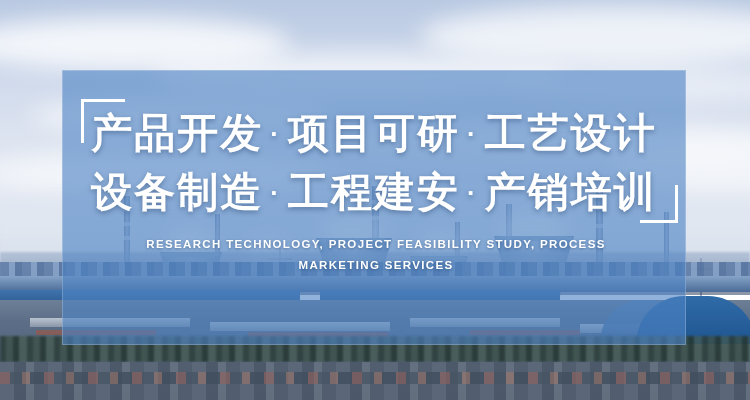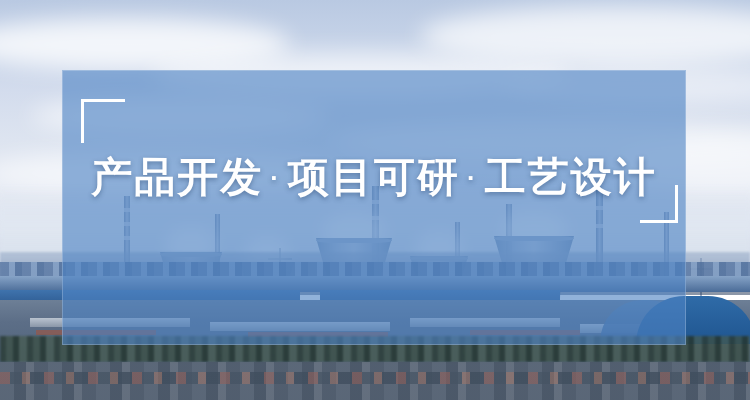--- a/index.html
+++ b/index.html
@@ -137,21 +137,21 @@
   .headline{
     position:absolute;left:62px;top:104px;width:624px;
     text-align:center;color:#ffffff;
     font-family:"Liberation Sans","DejaVu Sans",sans-serif;
     font-weight:bold;font-size:41px;line-height:58px;
     letter-spacing:2px;
     text-shadow:0 2px 5px rgba(30,60,100,.45);
     white-space:nowrap;
   }
   .headline .sep{font-size:26px;vertical-align:4px;padding:0 7px;}
-  .headline .ln{display:block;margin-top:44px;}
+  .headline .ln{display:block;}
 
   .subtitle{
     position:absolute;left:130px;top:234px;width:492px;
     text-align:center;color:#ffffff;
     font-family:"Liberation Sans",sans-serif;
     font-weight:bold;font-size:11.5px;line-height:21px;
     letter-spacing:1.35px;
     text-shadow:0 1px 3px rgba(30,60,100,.5);
   }
   .subtitle span{display:block;}
@@ -270,18 +270,23 @@
   </div>
   <div class="bracket bracket-br">
     <i class="h"></i>
       <i class="v"></i>
   </div>
 
   <div class="headline">
     <span class="ln">
       <span>产品开发</span><span class="sep">·</span><span>项目可研</span><span class="sep">·</span><span>工艺设计</span>
     </span>
+    <span class="ln">
+      <span>设备制造</span><span class="sep">·</span><span>工程建安</span><span class="sep">·</span><span>产销培训</span>
+    </span>
   </div>
 
   <div class="subtitle">
+    <span>RESEARCH TECHNOLOGY, PROJECT FEASIBILITY STUDY, PROCESS</span>
+    <span>MARKETING SERVICES</span>
   </div>
 
 </div>
 
 </body></html>

